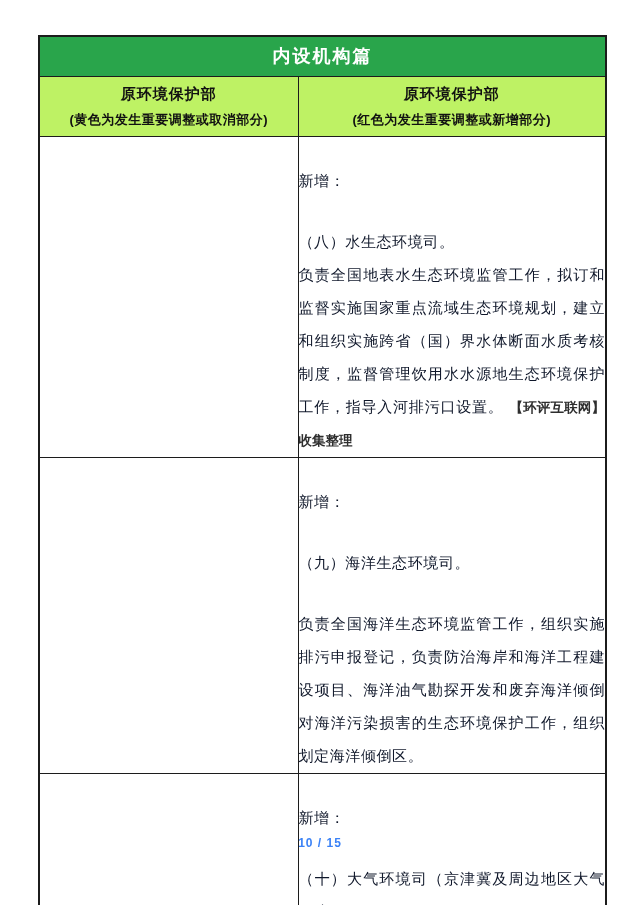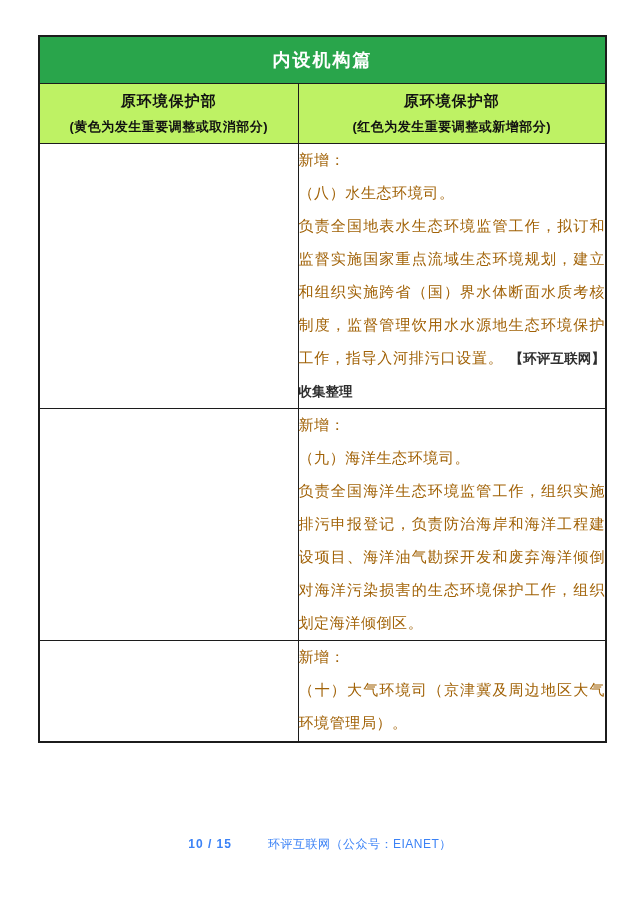--- a/index.html
+++ b/index.html
@@ -19,21 +19,21 @@
   }
   table.doc-table td{
     border:1px solid #1c1c1c;
     vertical-align:top;
     padding:0;
   }
   table.doc-table{border:2px solid #1c1c1c;}
   col.c-left{width:259px;}
   col.c-right{width:308px;}
 
-  tr.r-title{height:47px;}
+  tr.r-title{height:40px;}
   td.title-cell{
     background:#29a54b;
     color:#ffffff;
     text-align:center;
     vertical-align:middle !important;
     font-family:"Liberation Sans", sans-serif;
     font-weight:bold;
     font-size:18px;
     letter-spacing:2px;
   }
@@ -56,21 +56,21 @@
 
   td.body-cell{padding:3px 7px 0 7px;}
   .para{
     margin:0;
     font-size:15px;
     line-height:33px;
     text-align:justify;
     letter-spacing:0.6px;
   }
   .black-text{color:#2b2b2b;}
-  .red-text{color:#a16207;}
+  .red-text{color:#0f172a;margin-top:28px;}
   .note-text{
     color:#2e2e2e;
     font-family:"Liberation Sans", sans-serif;
     font-size:13.5px;
     font-weight:bold;
     letter-spacing:0;
     margin-left:6px;
   }
 
   .footer{
@@ -146,17 +146,16 @@
       <td class="body-cell">
         <p class="para red-text">新增：</p>
         <p class="para red-text">（十）大气环境司（京津冀及周边地区大气环境管理局）。</p>
       </td>
     </tr>
   </tbody>
     </table>
 
   <div class="footer">
     <span class="page-num">10 / 15</span>
-    <span class="source">环评互联网（公众号：EIANET）</span>
   </div>
 
 
 </div>
 
 </body></html>

